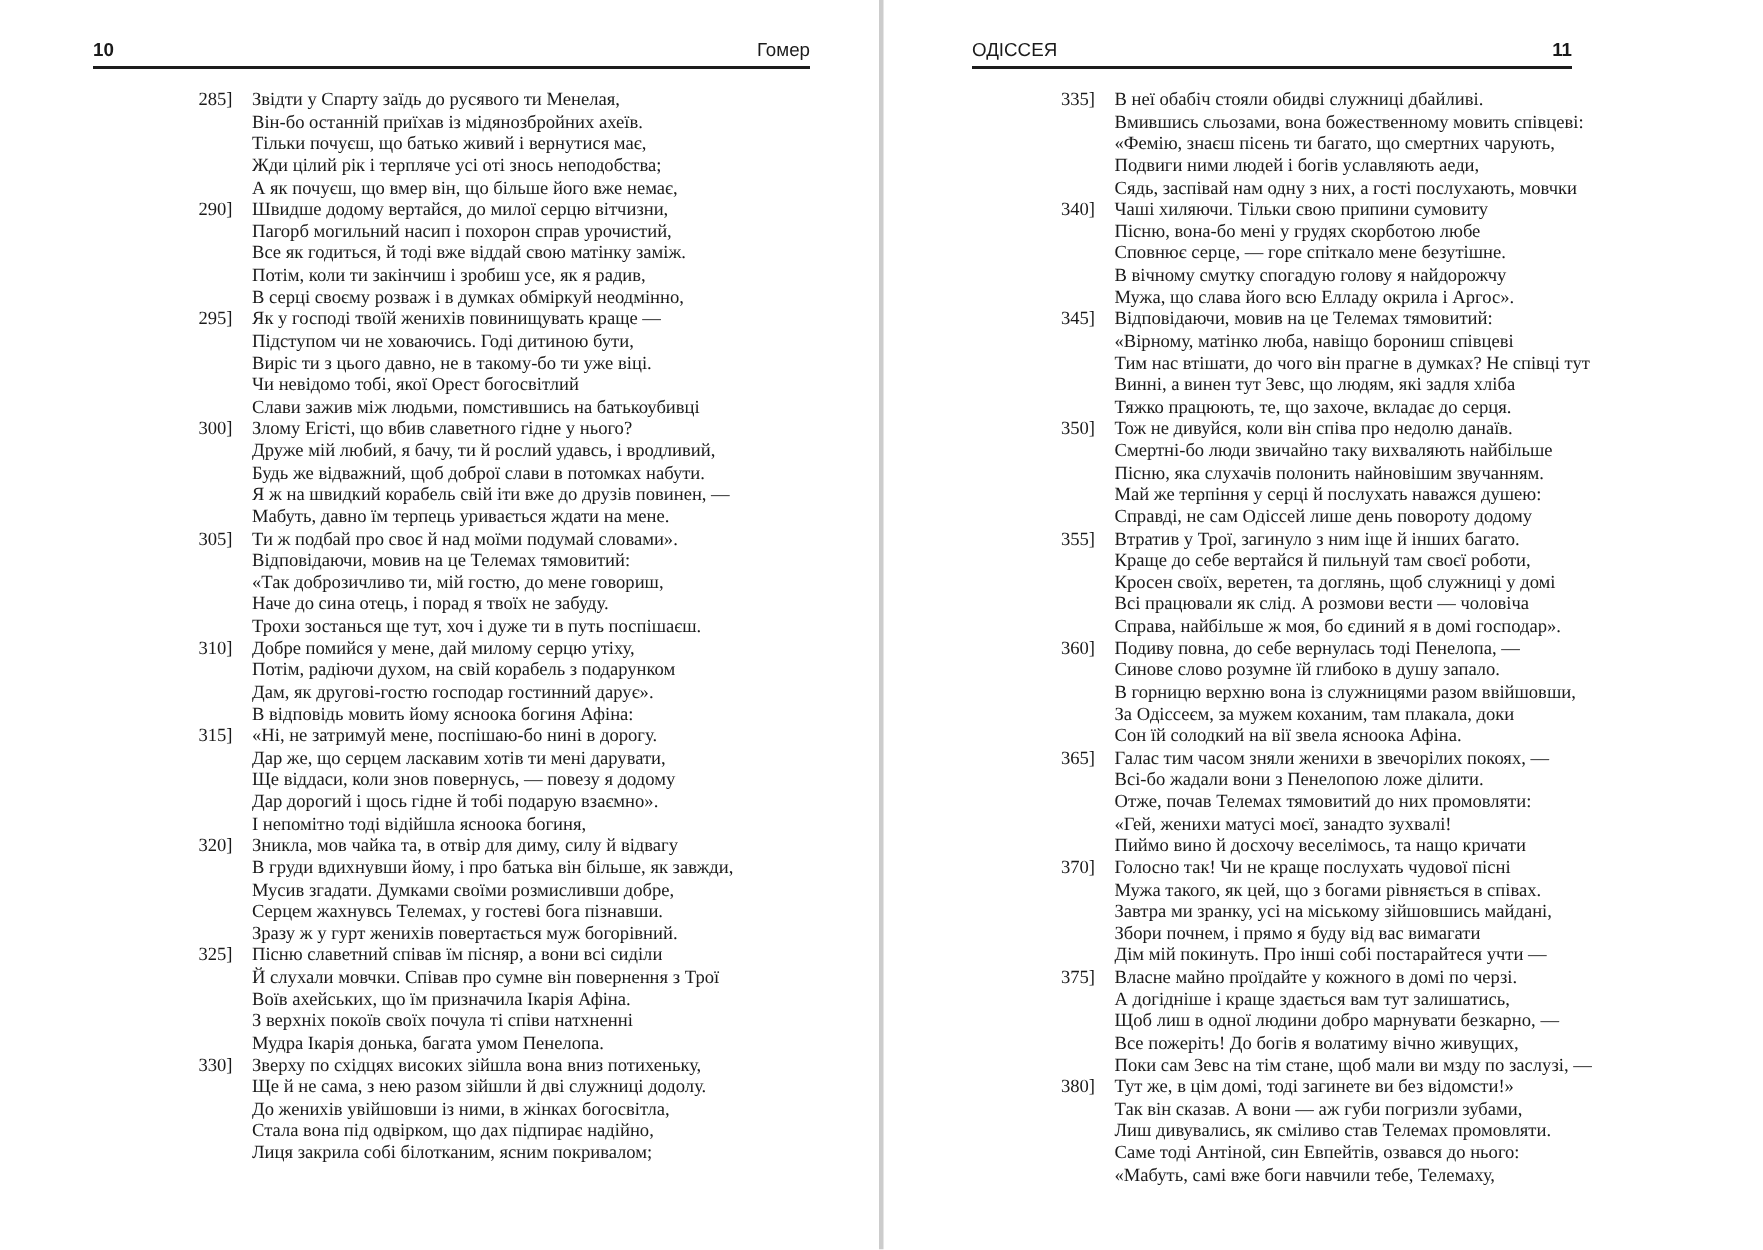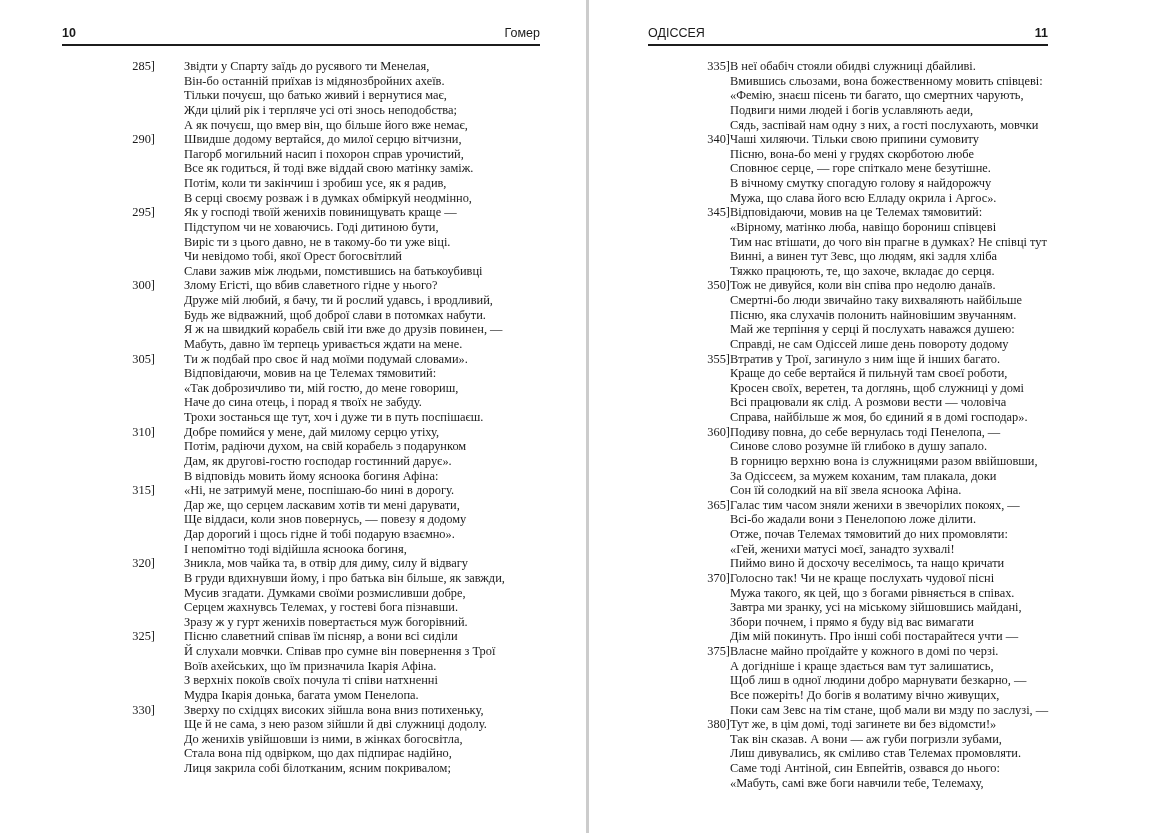--- a/index.html
+++ b/index.html
@@ -30,26 +30,26 @@
   }
   .page-left  .page-header { margin: 26px 46px 0 62px; }
   .page-right .page-header { margin: 26px 47px 0 59px; }
   .page-left  .h-left  { font-weight: bold; }   
   .page-right .h-right { font-weight: bold; }   
 
   .verse { margin-top: 13px; font-size: 12.4px; line-height: 14.62px; }
   .vline { display: flex; white-space: nowrap; }
   .lnum  { flex: 0 0 auto; text-align: right; }
   .ltext { flex: 0 0 auto; }
-  .page-left  .vline { padding-left: 62px; gap: 16px; }
+  .page-left  .vline { padding-left: 62px; }
   .page-left  .lnum  { width: 93px; }
   .page-left  .ltext { margin-left: 13px; }
   .page-right .vline { padding-left: 59px; }
   .page-right .lnum  { width: 82px; }
-  .page-right .ltext { }
+  .page-right .ltext { margin-left: 13px; }
 </style>
 </head>
 <body>
 
 <div class="gutter-divider"></div>
 
 <div class="page page-left">
   <div class="page-header">
     <span class="h-left">10</span>
     <span class="h-right">Гомер</span>

